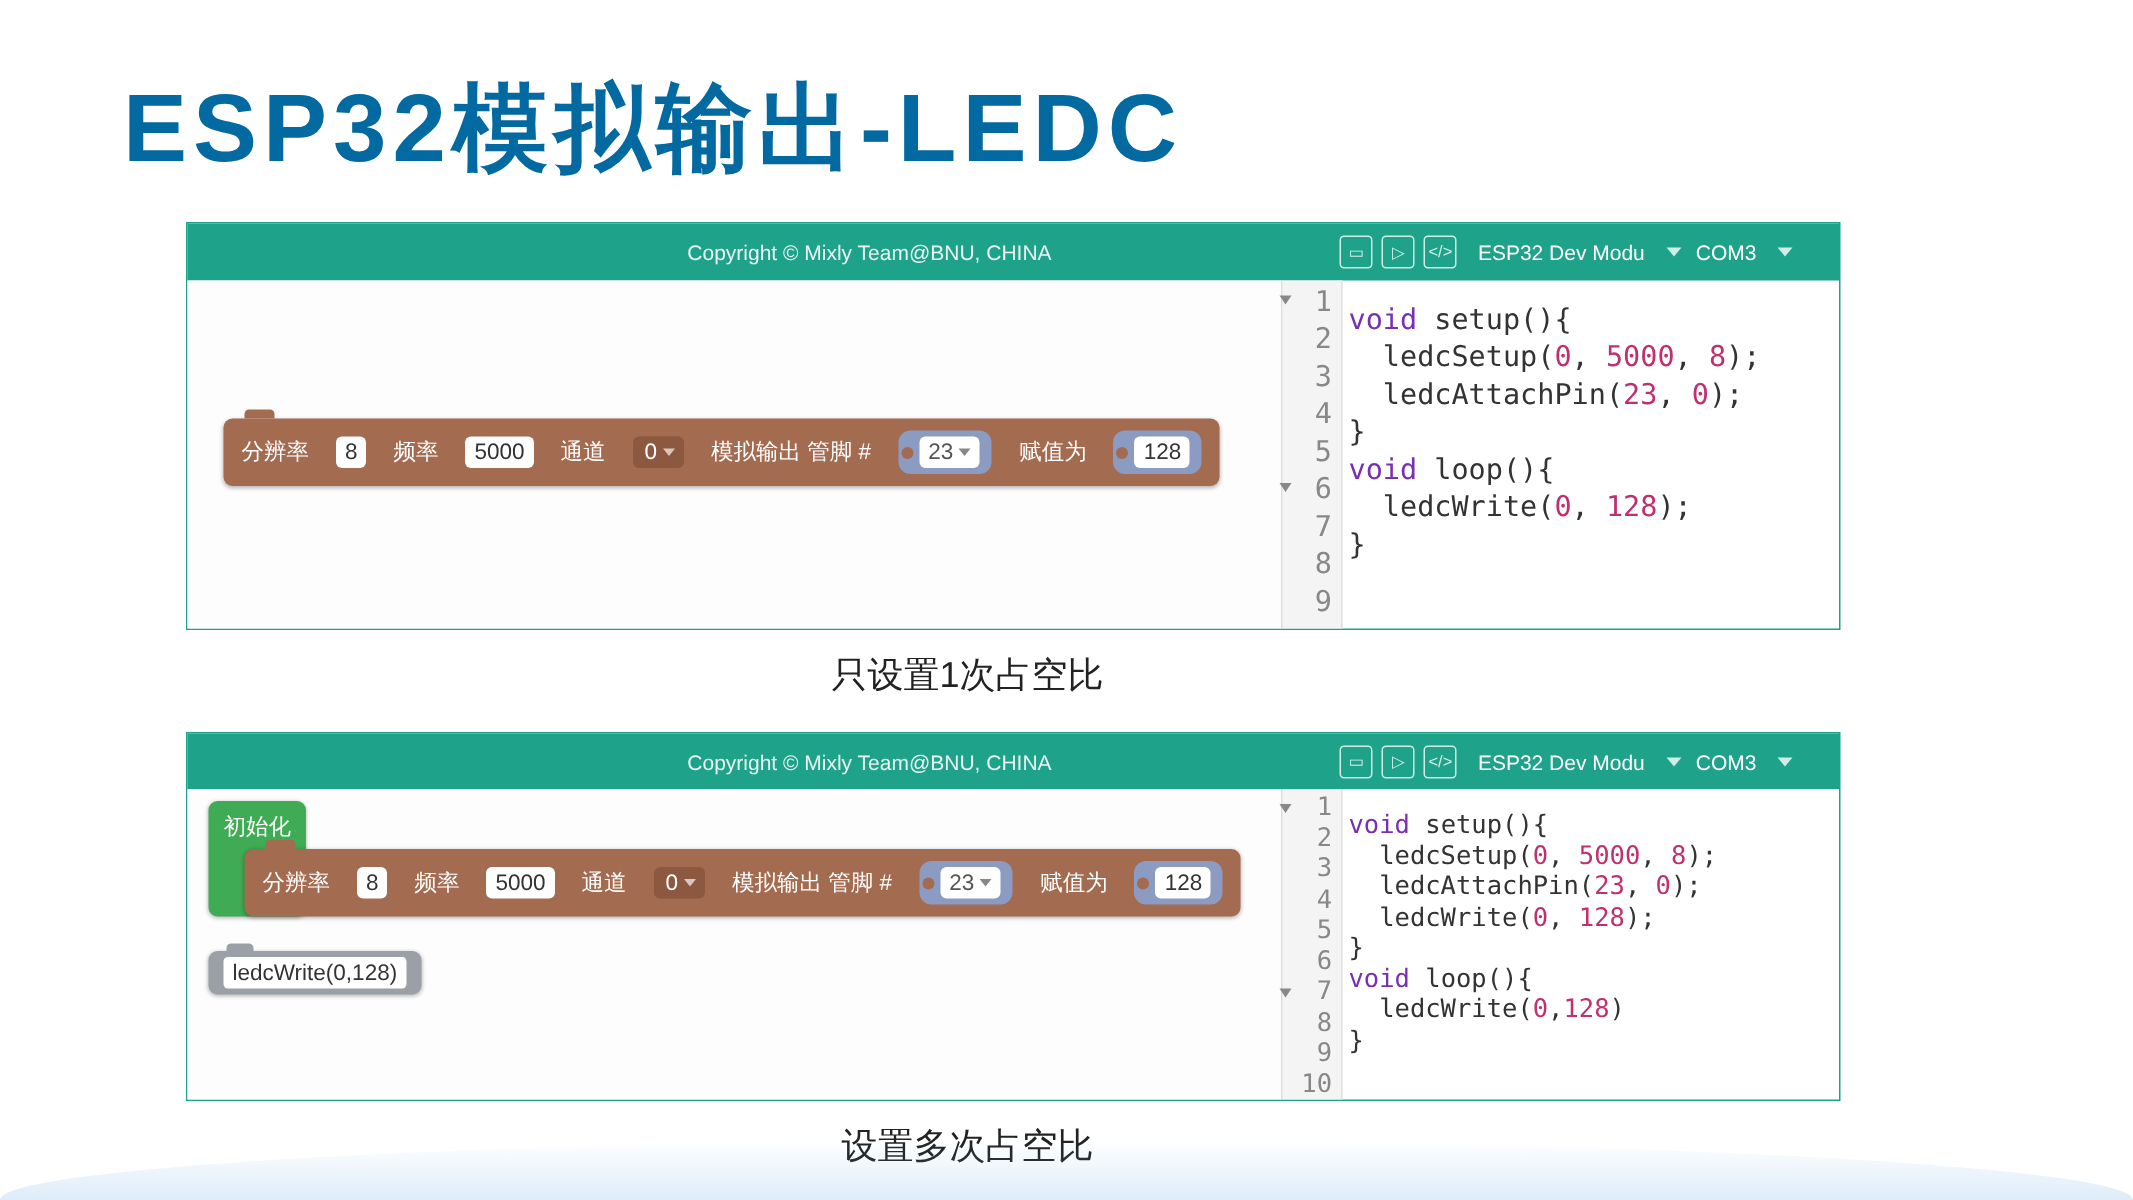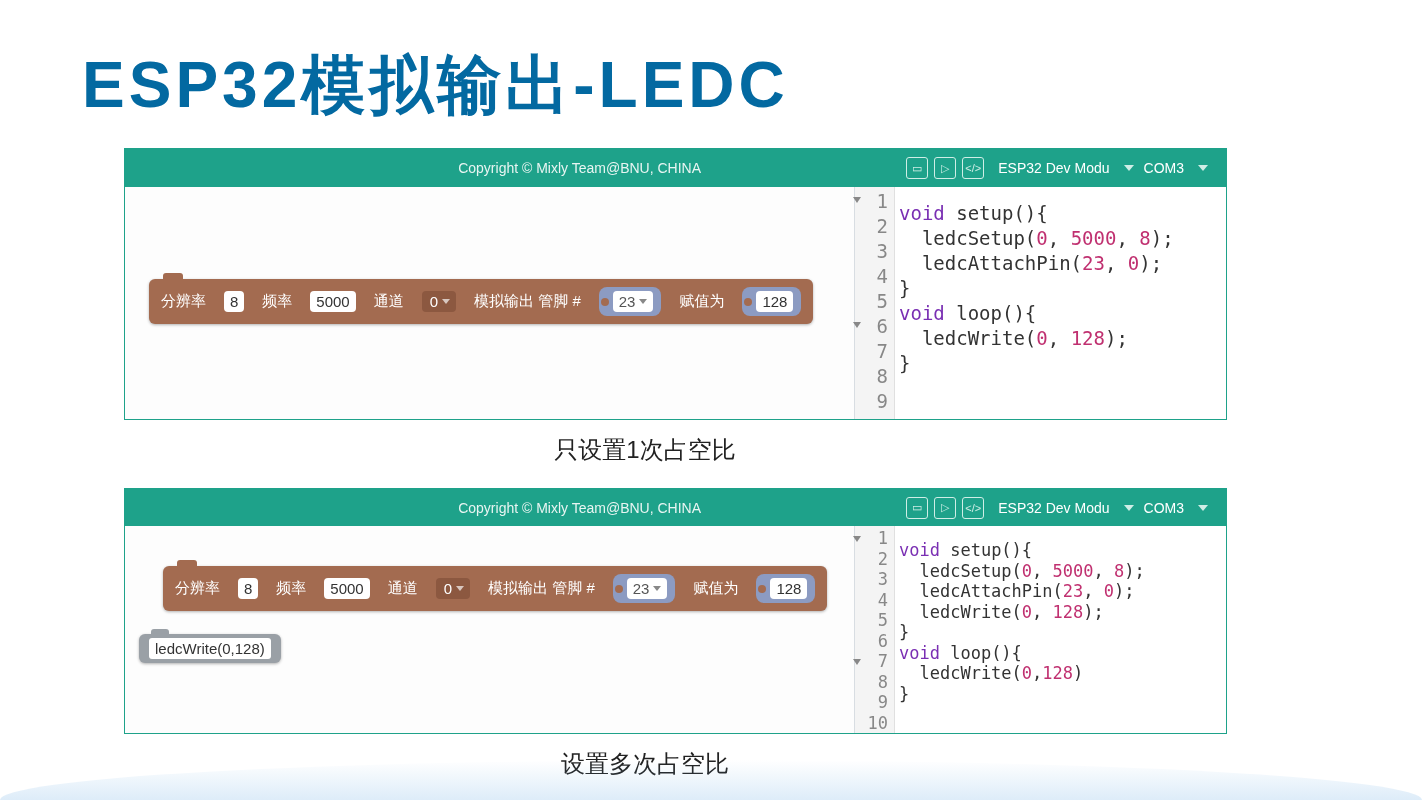--- a/index.html
+++ b/index.html
@@ -37,21 +37,21 @@
   }
   .panel-1 { top: 148px; height: 272px; }
   .panel-2 { top: 488px; height: 246px; }
   .toolbar {
     height: 38px;
     background: #1ea28a;
     display: flex;
     align-items: center;
     color: #fff;
     font-size: 14px;
-    padding: 0 8px;
+    padding: 0 21px;
   }
   .tb-copyright { flex: 1; text-align: center; font-size: 14px; color: #e8f5f2; padding-left:120px;}
   .tb-icons { display: flex; gap: 6px; margin-right: 14px; }
   .tb-icon {
     width: 22px; height: 22px;
     border: 1.5px solid #cfeee6;
     border-radius: 3px;
     display: flex; align-items: center; justify-content: center;
     font-size: 11px; color: #cfeee6;
   }
@@ -263,20 +263,24 @@
       <span class="tb-select-label">ESP32 Dev Modu</span>
       <span class="tb-chevron"></span>
     </div>
     <div class="tb-select">
       <span class="tb-select-label">COM3</span>
       <span class="tb-chevron"></span>
     </div>
   </div>
   <div class="panel-body">
     <div class="block-area">
+      <div class="block-green" style="left:14px; top:8px;">
+        <div>初始化</div>
+        <div style="height:38px;"></div>
+      </div>
       <div class="block-brown" style="left:38px; top:40px;">
         <span>分辨率</span>
         <span class="block-input">8</span>
         <span>频率</span>
         <span class="block-input block-input-wide">5000</span>
         <span>通道</span>
         <span class="block-drop">
             <span>0</span>
             <span class="block-drop-chev"></span>
           </span>

